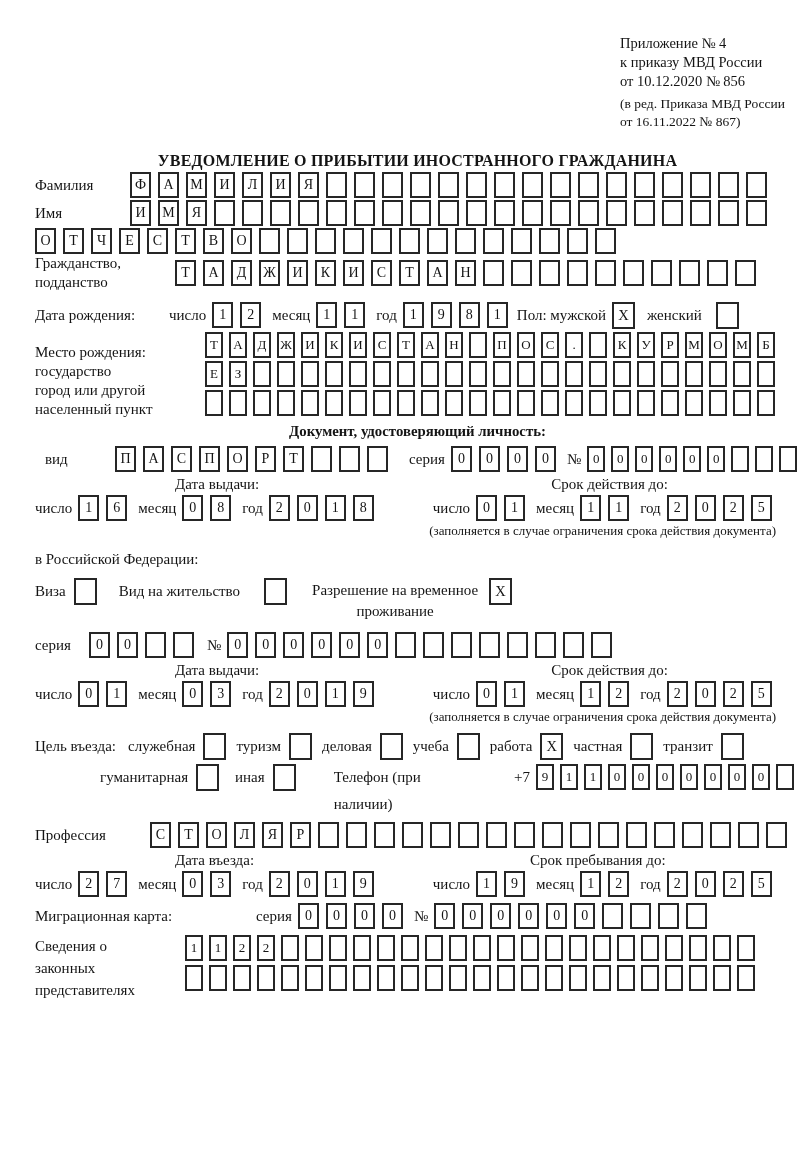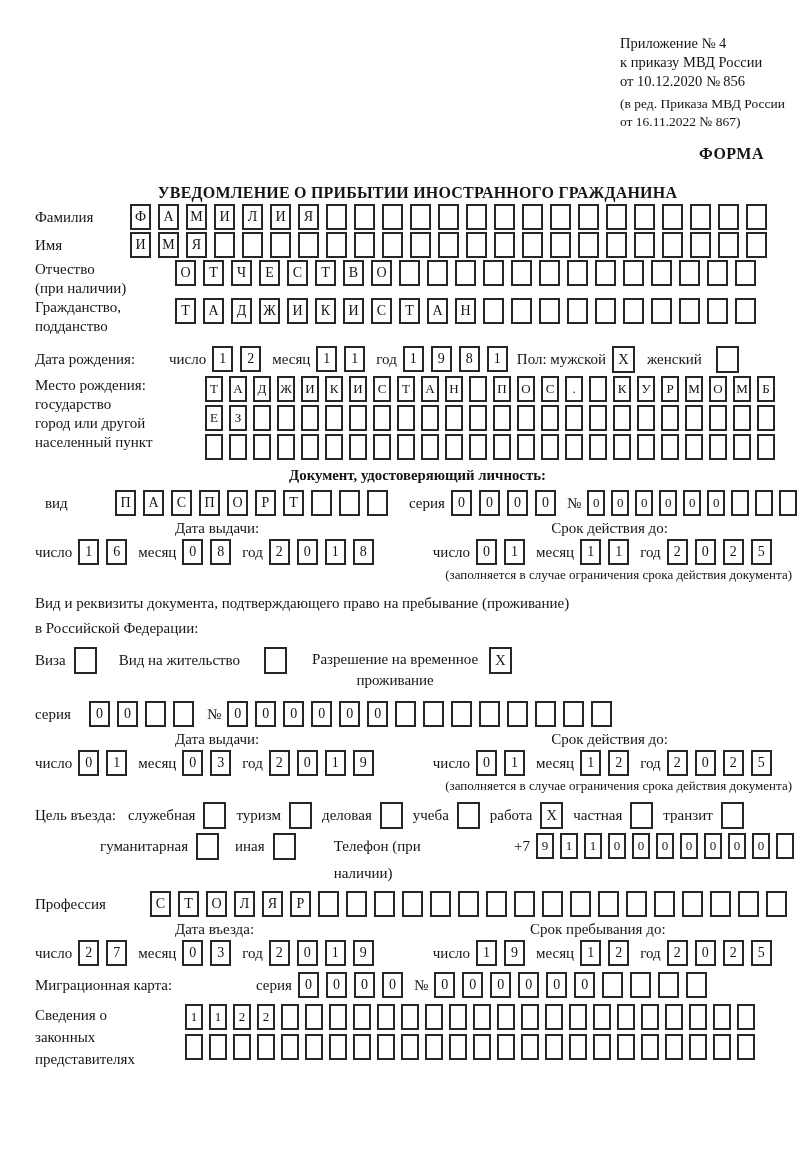--- a/index.html
+++ b/index.html
@@ -28,21 +28,21 @@
   }
   .sm .cell{width:18px;margin-right:6px;font-size:13px;}
   .chk .cell{width:23px;height:27px;margin-right:0;font-size:14.5px;}
   .stack{display:flex;flex-direction:column;}
   .stack .cells{margin-bottom:3px;}
   .dgroup{display:flex;align-items:flex-start;flex:none;}
   .dlabel{line-height:26px;margin-right:6px;flex:none;}
   .dlabel.after{margin-left:4px;}
   .doc-heading{text-align:center;font-weight:bold;font-size:14.8px;margin:4px 0 6px 0;}
   .hdr-row{display:flex;font-size:15px;margin-bottom:2px;gap:44px;}
-  .note{font-size:13px;text-align:right;padding-right:8px;margin:2px 0 8px 0;}
+  .note{font-size:13px;text-align:right;padding-right:24px;margin:2px 0 8px 0;}
   .intro{font-size:15px;line-height:25px;}
   .opt{display:flex;align-items:flex-start;flex:none;}
   .opt-label{line-height:27px;margin-right:8px;}
   .opt-label.multi{line-height:21px;text-align:center;margin-top:2px;}
   .permits{display:flex;align-items:flex-start;margin:6px 0 10px 0;}
   .purpose-row{display:flex;align-items:flex-start;margin-bottom:4px;}
   .purpose-row .opt{margin-right:10px;}
 </style>
 </head>
 <body>
@@ -51,46 +51,41 @@
 
   <div class="appendix">
     <div>Приложение № 4</div>
     <div>к приказу МВД России</div>
     <div>от 10.12.2020 № 856</div>
   </div>
   <div class="edition">
     <div>(в ред. Приказа МВД России</div>
     <div>от 16.11.2022 № 867)</div>
   </div>
-  <div class="forma">ФОРМА</div>
 
   <div class="title">
     <div>УВЕДОМЛЕНИЕ О ПРИБЫТИИ ИНОСТРАННОГО ГРАЖДАНИНА</div>
   </div>
 
 
   <div class="frow">
     <span class="lbl w95">Фамилия</span>
     <span class="cells"><span class="cell">Ф</span><span class="cell">А</span><span class="cell">М</span><span class="cell">И</span><span class="cell">Л</span><span class="cell">И</span><span class="cell">Я</span><span class="cell"></span><span class="cell"></span><span class="cell"></span><span class="cell"></span><span class="cell"></span><span class="cell"></span><span class="cell"></span><span class="cell"></span><span class="cell"></span><span class="cell"></span><span class="cell"></span><span class="cell"></span><span class="cell"></span><span class="cell"></span><span class="cell"></span><span class="cell"></span></span>
   </div>
 
   <div class="frow">
     <span class="lbl w95">Имя</span>
     <span class="cells"><span class="cell">И</span><span class="cell">М</span><span class="cell">Я</span><span class="cell"></span><span class="cell"></span><span class="cell"></span><span class="cell"></span><span class="cell"></span><span class="cell"></span><span class="cell"></span><span class="cell"></span><span class="cell"></span><span class="cell"></span><span class="cell"></span><span class="cell"></span><span class="cell"></span><span class="cell"></span><span class="cell"></span><span class="cell"></span><span class="cell"></span><span class="cell"></span><span class="cell"></span><span class="cell"></span></span>
   </div>
 
   <div class="frow" style="margin-bottom:0;">
-    <span class="lbl2 w140">
-      <span>Отчество</span><br>
-      <span>(при наличии)</span>
-    </span>
     <span class="cells"><span class="cell">О</span><span class="cell">Т</span><span class="cell">Ч</span><span class="cell">Е</span><span class="cell">С</span><span class="cell">Т</span><span class="cell">В</span><span class="cell">О</span><span class="cell"></span><span class="cell"></span><span class="cell"></span><span class="cell"></span><span class="cell"></span><span class="cell"></span><span class="cell"></span><span class="cell"></span><span class="cell"></span><span class="cell"></span><span class="cell"></span><span class="cell"></span><span class="cell"></span></span>
   </div>
 
-  <div class="frow" style="margin-bottom:10px;">
+  <div class="frow" style="margin-bottom:10px;align-items:center;">
     <span class="lbl2 w140">
       <span>Гражданство,</span><br>
       <span>подданство</span>
     </span>
     <span class="cells"><span class="cell">Т</span><span class="cell">А</span><span class="cell">Д</span><span class="cell">Ж</span><span class="cell">И</span><span class="cell">К</span><span class="cell">И</span><span class="cell">С</span><span class="cell">Т</span><span class="cell">А</span><span class="cell">Н</span><span class="cell"></span><span class="cell"></span><span class="cell"></span><span class="cell"></span><span class="cell"></span><span class="cell"></span><span class="cell"></span><span class="cell"></span><span class="cell"></span><span class="cell"></span></span>
   </div>
 
   <div class="frow" style="margin-bottom:3px;">
     <span class="dlabel" style="width:128px;">Дата рождения:</span>
     <span class="dlabel">число</span>
@@ -98,21 +93,21 @@
     <span class="dlabel after">месяц</span>
     <span class="cells"><span class="cell">1</span><span class="cell">1</span></span>
     <span class="dlabel after">год</span>
     <span class="cells"><span class="cell">1</span><span class="cell">9</span><span class="cell">8</span><span class="cell">1</span></span>
     <span class="dlabel" style="margin-left:2px;">Пол: мужской</span>
     <span class="cells chk"><span class="cell">X</span></span>
     <span class="dlabel" style="margin-left:12px;">женский</span>
     <span class="cells chk" style="margin-left:8px;"><span class="cell"></span></span>
   </div>
 
-  <div class="frow" style="margin-bottom:2px;">
+  <div class="frow" style="margin-bottom:2px;align-items:flex-end;">
     <span class="lbl2 w170">
       <span>Место рождения:</span><br>
       <span>государство</span><br>
       <span>город или другой</span><br>
       <span>населенный пункт</span>
     </span>
     <span class="stack">
       <span class="cells sm"><span class="cell">Т</span><span class="cell">А</span><span class="cell">Д</span><span class="cell">Ж</span><span class="cell">И</span><span class="cell">К</span><span class="cell">И</span><span class="cell">С</span><span class="cell">Т</span><span class="cell">А</span><span class="cell">Н</span><span class="cell"></span><span class="cell">П</span><span class="cell">О</span><span class="cell">С</span><span class="cell">.</span><span class="cell"></span><span class="cell">К</span><span class="cell">У</span><span class="cell">Р</span><span class="cell">М</span><span class="cell">О</span><span class="cell">М</span><span class="cell">Б</span></span>
       <span class="cells sm"><span class="cell">Е</span><span class="cell">З</span><span class="cell"></span><span class="cell"></span><span class="cell"></span><span class="cell"></span><span class="cell"></span><span class="cell"></span><span class="cell"></span><span class="cell"></span><span class="cell"></span><span class="cell"></span><span class="cell"></span><span class="cell"></span><span class="cell"></span><span class="cell"></span><span class="cell"></span><span class="cell"></span><span class="cell"></span><span class="cell"></span><span class="cell"></span><span class="cell"></span><span class="cell"></span><span class="cell"></span></span>
       <span class="cells sm"><span class="cell"></span><span class="cell"></span><span class="cell"></span><span class="cell"></span><span class="cell"></span><span class="cell"></span><span class="cell"></span><span class="cell"></span><span class="cell"></span><span class="cell"></span><span class="cell"></span><span class="cell"></span><span class="cell"></span><span class="cell"></span><span class="cell"></span><span class="cell"></span><span class="cell"></span><span class="cell"></span><span class="cell"></span><span class="cell"></span><span class="cell"></span><span class="cell"></span><span class="cell"></span><span class="cell"></span></span>
@@ -149,21 +144,20 @@
       <span class="cells"><span class="cell">0</span><span class="cell">1</span></span>
       <span class="dlabel after">месяц</span>
       <span class="cells"><span class="cell">1</span><span class="cell">1</span></span>
       <span class="dlabel after">год</span>
       <span class="cells"><span class="cell">2</span><span class="cell">0</span><span class="cell">2</span><span class="cell">5</span></span>
     </div>
   </div>
 
   <div class="note">(заполняется в случае ограничения срока действия документа)</div>
 
-  <div class="intro">Вид и реквизиты документа, подтверждающего право на пребывание (проживание)</div>
   <div class="intro">в Российской Федерации:</div>
 
   <div class="permits">
     <span class="opt">
       <span class="opt-label">Виза</span>
       <span class="cells chk"><span class="cell"></span></span>
     </span>
     <span class="opt" style="margin-left:22px;">
       <span class="opt-label" style="margin-right:24px;">Вид на жительство</span>
       <span class="cells chk"><span class="cell"></span></span>

